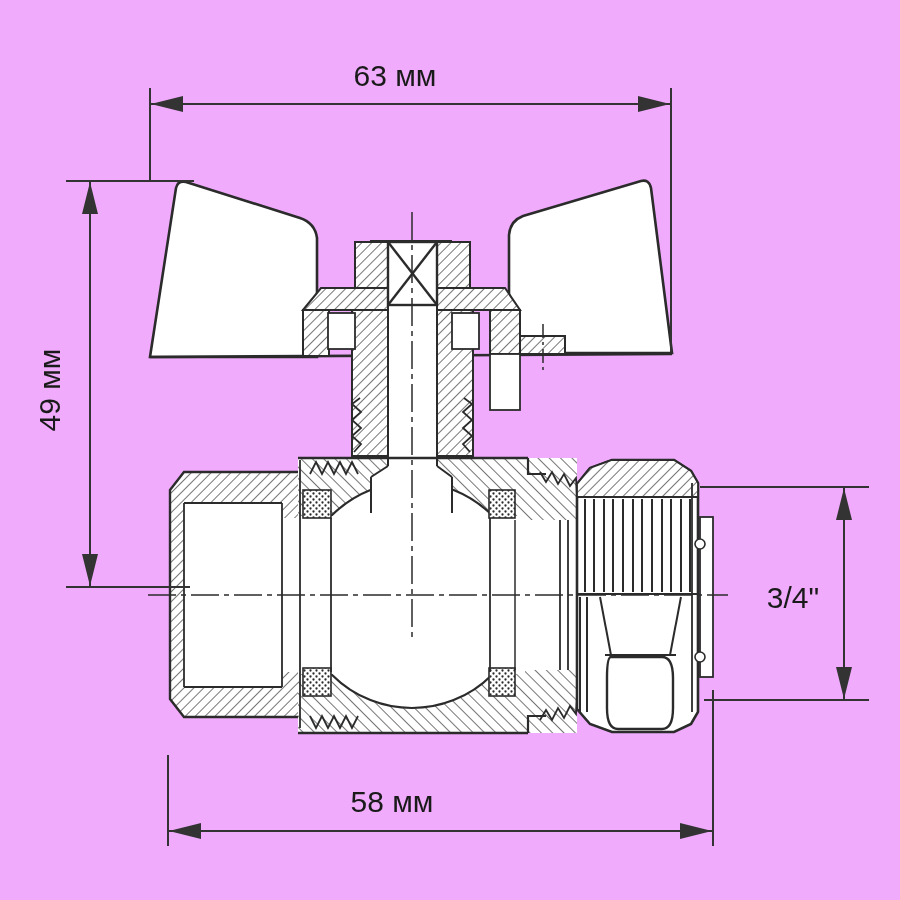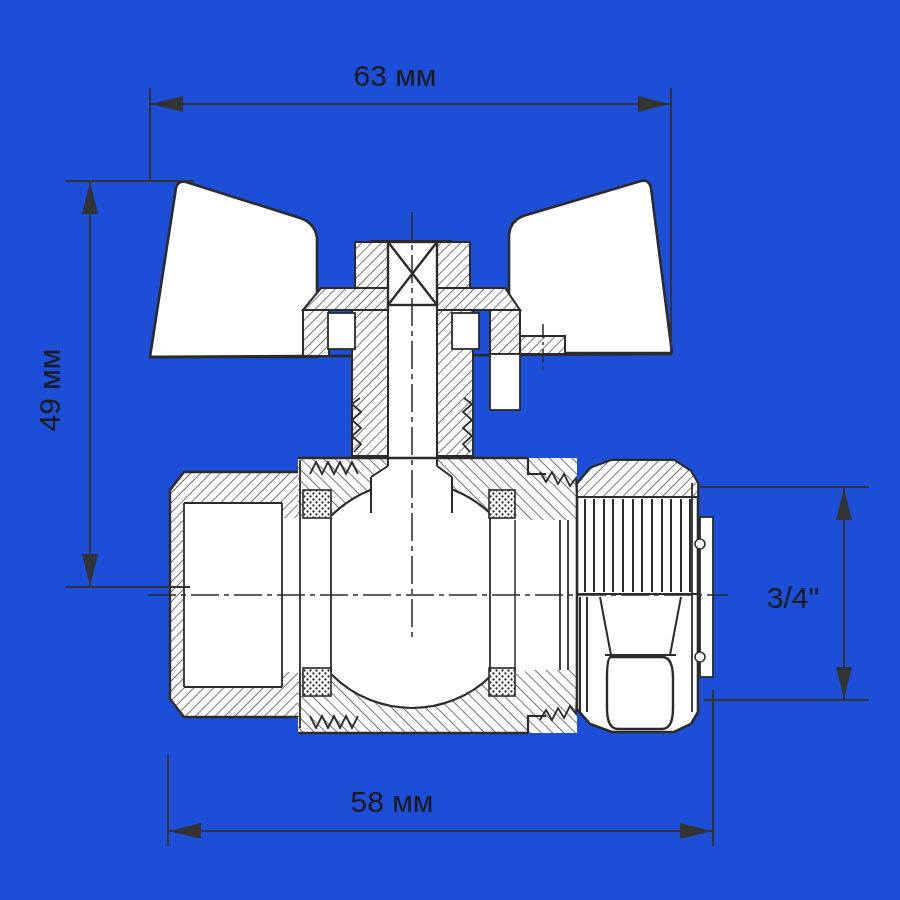--- a/index.html
+++ b/index.html
@@ -1,16 +1,16 @@
 <!DOCTYPE html>
 <html><head>
 <meta charset="utf-8">
 <style>
   html,body{margin:0;padding:0;background:#ffffff;}
-  .stage{position:relative;width:900px;height:900px;background:#1d4ed8;overflow:hidden;
+  .stage{position:relative;width:900px;height:900px;background:#f0abfc;overflow:hidden;
          font-family:"Liberation Sans", sans-serif;}
   svg{display:block;}
   .dim-text{font-family:"Liberation Sans", sans-serif;font-size:30px;fill:#1a1a1a;}
 </style>
 </head>
 <body>
 
 <div class="stage">
 <svg width="900" height="900" viewBox="0 0 900 900">
   <defs>

